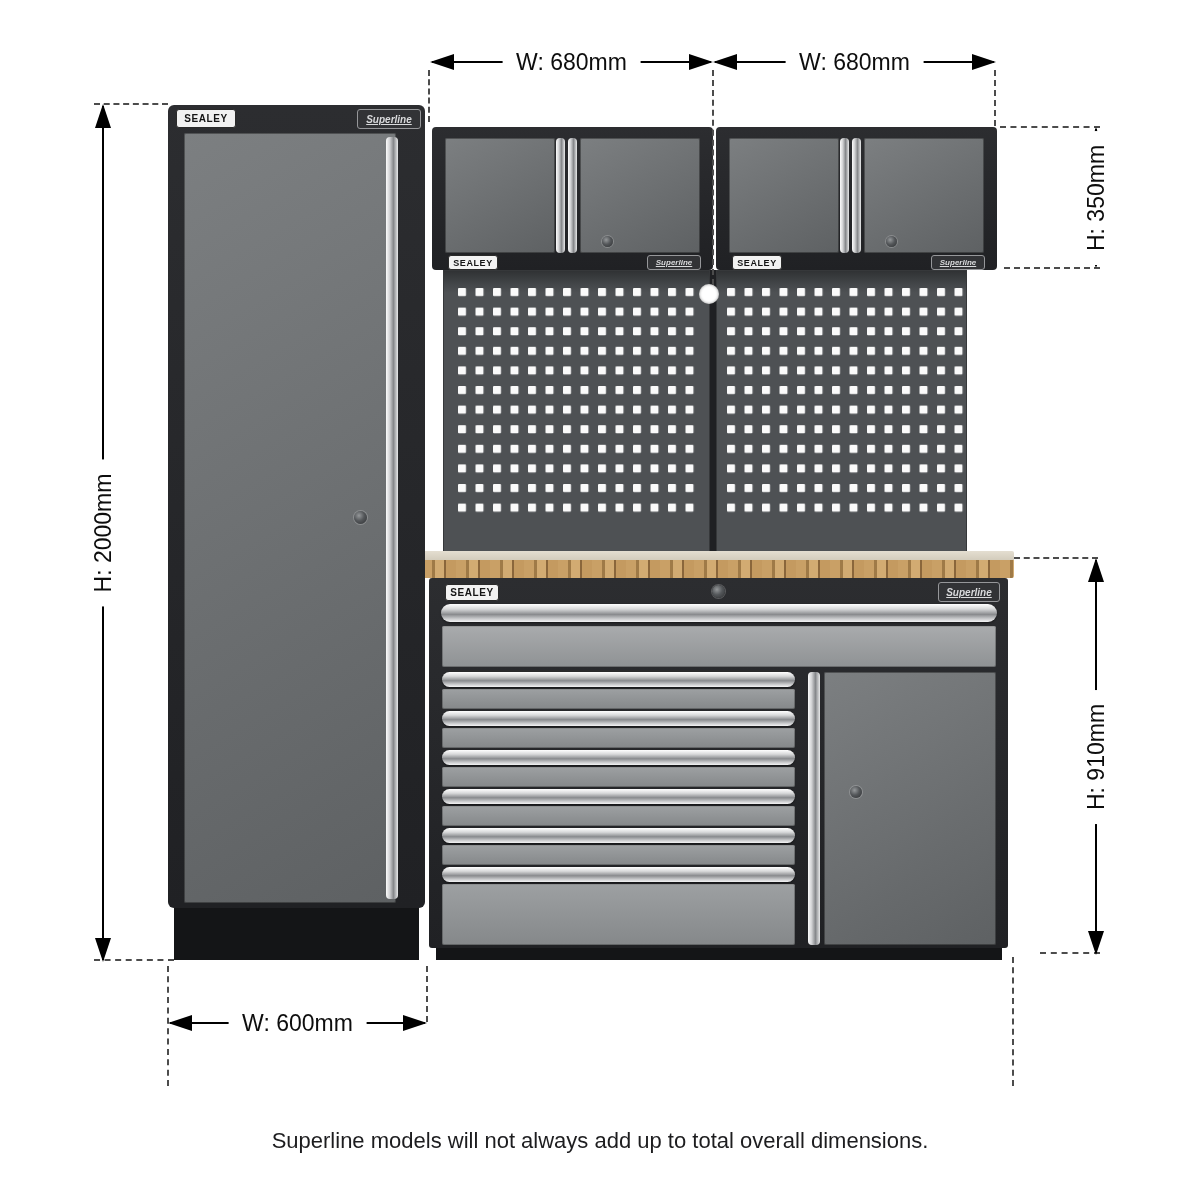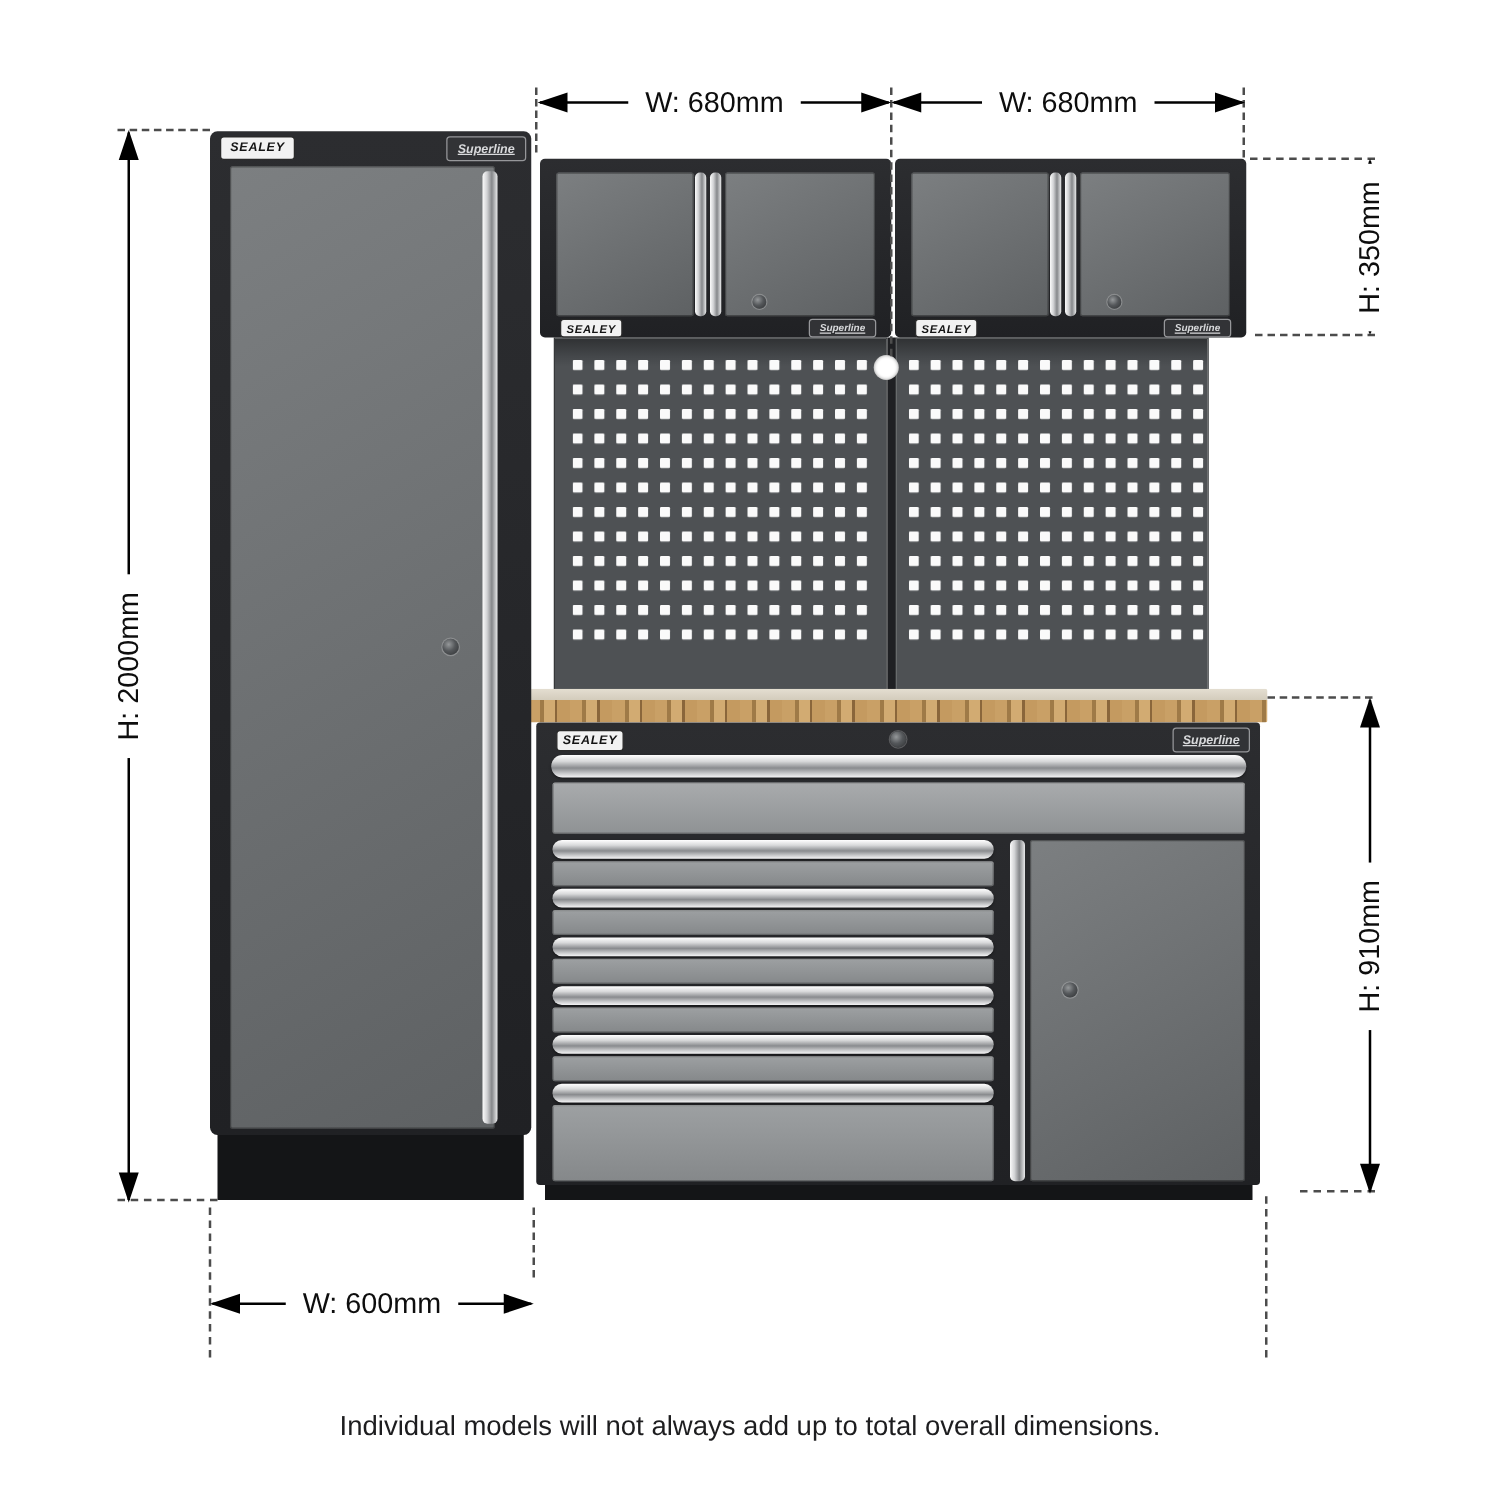--- a/index.html
+++ b/index.html
@@ -2,21 +2,21 @@
 <html><head>
 <meta charset="utf-8">
 <style>
   html,body { margin:0; padding:0; background:#ffffff; }
   .canvas {
     position:relative; width:1200px; height:1200px; background:#ffffff;
     font-family:"Liberation Sans", sans-serif; overflow:hidden;
   }
 
   
-  .h-dim { position:absolute; height:16px;margin-top:20px; }
+  .h-dim { position:absolute; height:16px; }
   .h-dim .line { position:absolute; left:2px; right:2px; top:7px; height:2px; background:#000; }
   .v-dim { position:absolute; width:16px; }
   .v-dim .line { position:absolute; top:2px; bottom:2px; left:7px; width:2px; background:#000; }
   .arr { position:absolute; width:0; height:0; }
   .arr.l { left:0; top:0; border-top:8px solid transparent; border-bottom:8px solid transparent; border-right:24px solid #000; }
   .arr.r { right:0; top:0; border-top:8px solid transparent; border-bottom:8px solid transparent; border-left:24px solid #000; }
   .arr.u { top:0; left:0; border-left:8px solid transparent; border-right:8px solid transparent; border-bottom:24px solid #000; }
   .arr.d { bottom:0; left:0; border-left:8px solid transparent; border-right:8px solid transparent; border-top:24px solid #000; }
   .dim-label {
     position:absolute; left:50%; top:50%; transform:translate(-50%,-50%);
@@ -37,21 +37,21 @@
               border-radius:9px; box-shadow:0 1px 2px rgba(0,0,0,.45); }
   .dfront { position:absolute; background:linear-gradient(180deg,#9da0a2,#85888a);
             border-radius:2px; box-shadow:inset 0 1px 0 rgba(255,255,255,.18), inset 0 0 0 1px rgba(0,0,0,.25); }
   .dfront.wide { background:linear-gradient(180deg,#a9abad,#8f9294); }
   .keyhole { position:absolute; border-radius:50%;
              background:radial-gradient(circle at 38% 35%, #95989a 0%, #54575a 45%, #2e3032 100%);
              box-shadow:0 0 0 1px rgba(255,255,255,.22); }
   .plinth { position:absolute; background:#141517; }
   .badge-sealey { position:absolute; background:#f2f2f2; border:1px solid #2a2a2a; border-radius:3px;
                   color:#141414; font-weight:bold; letter-spacing:.6px;
-                  display:flex; align-items:center; justify-content:center;font-style:italic; }
+                  display:flex; align-items:center; justify-content:center; }
   .badge-superline { position:absolute; background:#323336; border:1px solid #96979a; border-radius:3px;
                      color:#d9dadc; font-style:italic; font-weight:bold;
                      display:flex; align-items:center; justify-content:center; text-decoration:underline; }
   .worktop { position:absolute; border-radius:2px; overflow:hidden; }
   .worktop .surf { height:9px; background:linear-gradient(180deg,#e4ded1,#d3ccbc); }
   .worktop .edge { height:18px;
     background:repeating-linear-gradient(90deg,#c9a066 0 10px,#9f7a47 10px 13px,#d2ab72 13px 22px,#8a663b 22px 24px,#c49a60 24px 34px); }
   .mount-hole { position:absolute; border-radius:50%; background:#ffffff; box-shadow:inset 0 0 3px rgba(0,0,0,.45); }
   .caption { position:absolute; left:0; width:100%; text-align:center; color:#1d1d1f; font-size:22px; }
 </style>
@@ -188,15 +188,15 @@
     <div class="dim-label">H: 910mm</div>
   </div>
 
   <div class="h-dim" style="left:168px; top:1015px; width:259px;">
     <div class="line"></div>
     <div class="arr l"></div>
     <div class="arr r"></div>
     <div class="dim-label">W: 600mm</div>
   </div>
 
-  <div class="caption" style="top:1128px;">Individual models will not always add up to total overall dimensions.</div>
+  <div class="caption" style="top:1128px;">Superline models will not always add up to total overall dimensions.</div>
 
 </div>
 
 </body></html>

